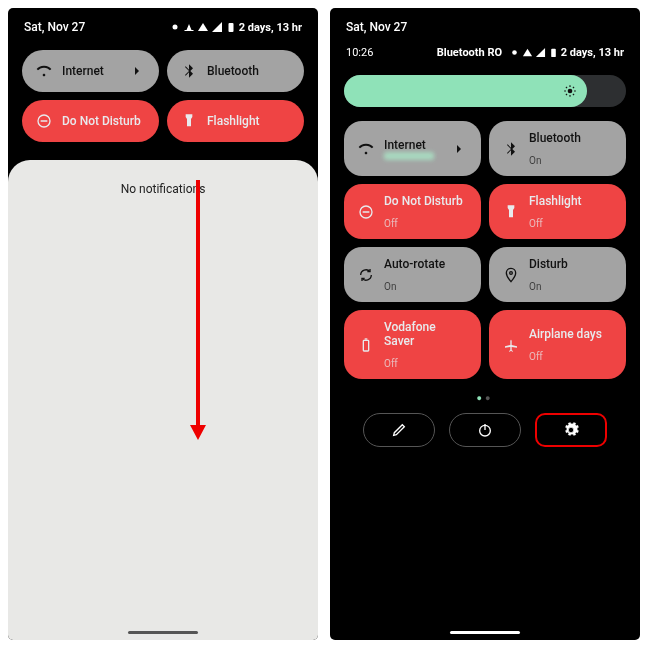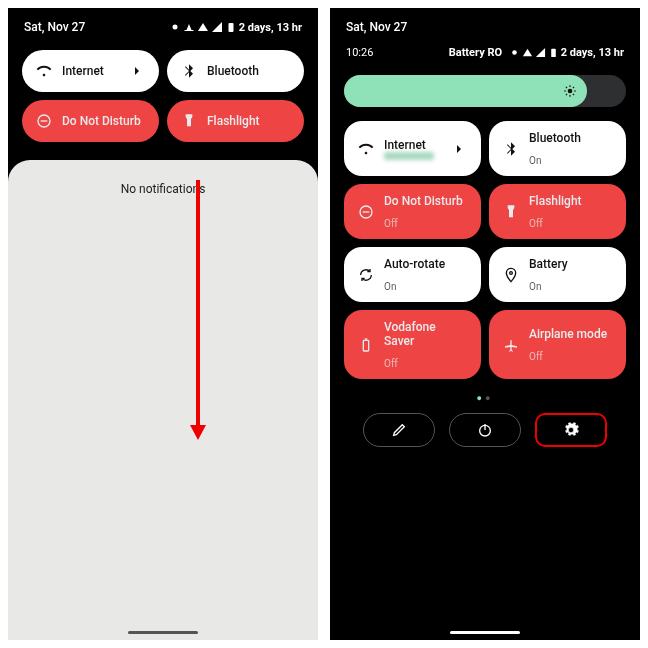--- a/index.html
+++ b/index.html
@@ -1,24 +1,24 @@
 <!DOCTYPE html>
 <html><head>
 <meta charset="utf-8">
 <style>
   * { margin: 0; padding: 0; box-sizing: border-box; font-family: -apple-system, Roboto, sans-serif; }
   body { background: #fff; width: 648px; height: 648px; display: flex; gap: 12px; padding: 8px; }
-  .phone { flex: 1; background: #000; border-radius: 0; overflow: hidden; position: relative; display: flex; flex-direction: column; }
+  .phone { flex: 1; background: #000; border-radius: 5px; overflow: hidden; position: relative; display: flex; flex-direction: column; }
   .status-bar { display: flex; justify-content: space-between; align-items: center; padding: 12px 16px 6px; color: #fff; font-size: 12px; font-weight: 500; }
   .status-right { display: flex; align-items: center; gap: 4px; font-size: 11px; }
   .status-right svg { width: 12px; height: 12px; }
   .time-row { display: flex; justify-content: space-between; align-items: flex-start; padding: 6px 16px; color: #fff; font-size: 11px; }
   .tile-grid { display: grid; grid-template-columns: 1fr 1fr; gap: 8px; padding: 10px 14px; }
   .tile { border-radius: 22px; padding: 10px 14px; display: flex; align-items: center; gap: 10px; font-size: 12px; font-weight: 500; min-height: 42px; }
-  .tile.on { background: #ffffff; color: #111; }
+  .tile.on { background: #a3a3a3; color: #111; }
   .tile.off { background: #ef4444; color: #e8eaed; }
   .tile svg { width: 16px; height: 16px; flex-shrink: 0; }
   .tile .chev { margin-left: auto; }
   .tile .sub { font-size: 10px; opacity: 0.7; display: block; margin-top: 10px; font-weight: 400; }
   .tile .labels { display: flex; flex-direction: column; }
   .notif-area { background: #e8e8e6; flex: 1; border-radius: 22px 22px 0 0; margin-top: 8px; position: relative; padding-top: 22px; text-align: center; font-size: 12px; color: #222; }
   .arrow-down { position: absolute; left: 58%; top: 20px; }
   .home-indicator { position: absolute; bottom: 6px; left: 50%; transform: translateX(-50%); width: 70px; height: 3px; background: #555; border-radius: 2px; }
   .home-indicator.light { background: #fff; }
   .brightness { margin: 10px 14px 4px; height: 32px; background: #2d2f31; border-radius: 18px; position: relative; }
@@ -103,21 +103,21 @@
   </div>
 </div>
 
 <div class="phone">
   <div class="status-bar">
     <span>Sat, Nov 27</span>
   </div>
   <div class="time-row">
     <span>10:26</span>
     <span class="sn">
-      <span>Battery RO</span>
+      <span>Bluetooth RO</span>
       &nbsp;
       <svg viewBox="0 0 24 24" width="11" height="11" fill="#fff">
           <circle cx="12" cy="12" r="5"></circle>
         </svg>
       <svg viewBox="0 0 24 24" width="11" height="11" fill="#fff">
           <path d="M2 20h20L12 4z"></path>
         </svg>
       <svg viewBox="0 0 24 24" width="11" height="11" fill="#fff">
           <path d="M2 22h20L22 2z"></path>
         </svg>
@@ -199,40 +199,40 @@
           <span>Auto-rotate</span>
           <span class="sub">On</span>
         </span>
     </div>
     <div class="tile on">
       <svg viewBox="0 0 24 24" fill="none" stroke="currentColor" stroke-width="2">
           <path d="M12 2C8 2 5 5 5 9c0 5 7 13 7 13s7-8 7-13c0-4-3-7-7-7z"></path>
           <circle cx="12" cy="9" r="2"></circle>
         </svg>
       <span class="labels">
-          <span>Battery</span>
+          <span>Disturb</span>
           <span class="sub">On</span>
         </span>
     </div>
     <div class="tile off">
       <svg viewBox="0 0 24 24" fill="none" stroke="currentColor" stroke-width="2">
           <rect x="8" y="5" width="8" height="16" rx="1"></rect>
           <line x1="10" y1="3" x2="14" y2="3"></line>
         </svg>
       <span class="labels">
           <span>Vodafone Saver</span>
           <span class="sub">Off</span>
         </span>
     </div>
     <div class="tile off">
       <svg viewBox="0 0 24 24" fill="currentColor">
           <path d="M21 14l-8-2V6c0-1-1-2-1-2s-1 1-1 2v6l-8 2v2l8-1v5l-2 1v1l3-1 3 1v-1l-2-1v-5l8 1z"></path>
         </svg>
       <span class="labels">
-          <span>Airplane mode</span>
+          <span>Airplane days</span>
           <span class="sub">Off</span>
         </span>
     </div>
   </div>
 
   <div class="dots">●<span class="dim">●</span></div>
 
   <div class="bottom-btns">
     <div class="pill-btn">
       <svg viewBox="0 0 24 24" stroke-width="2">

